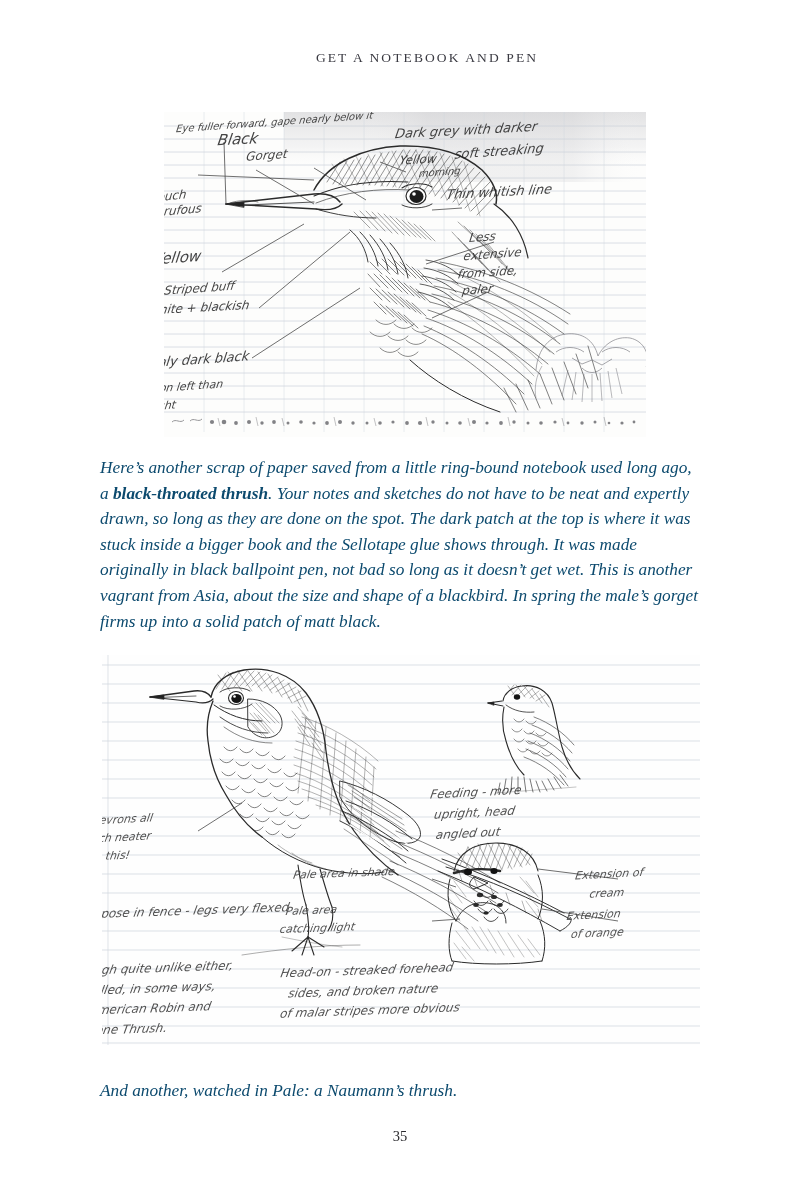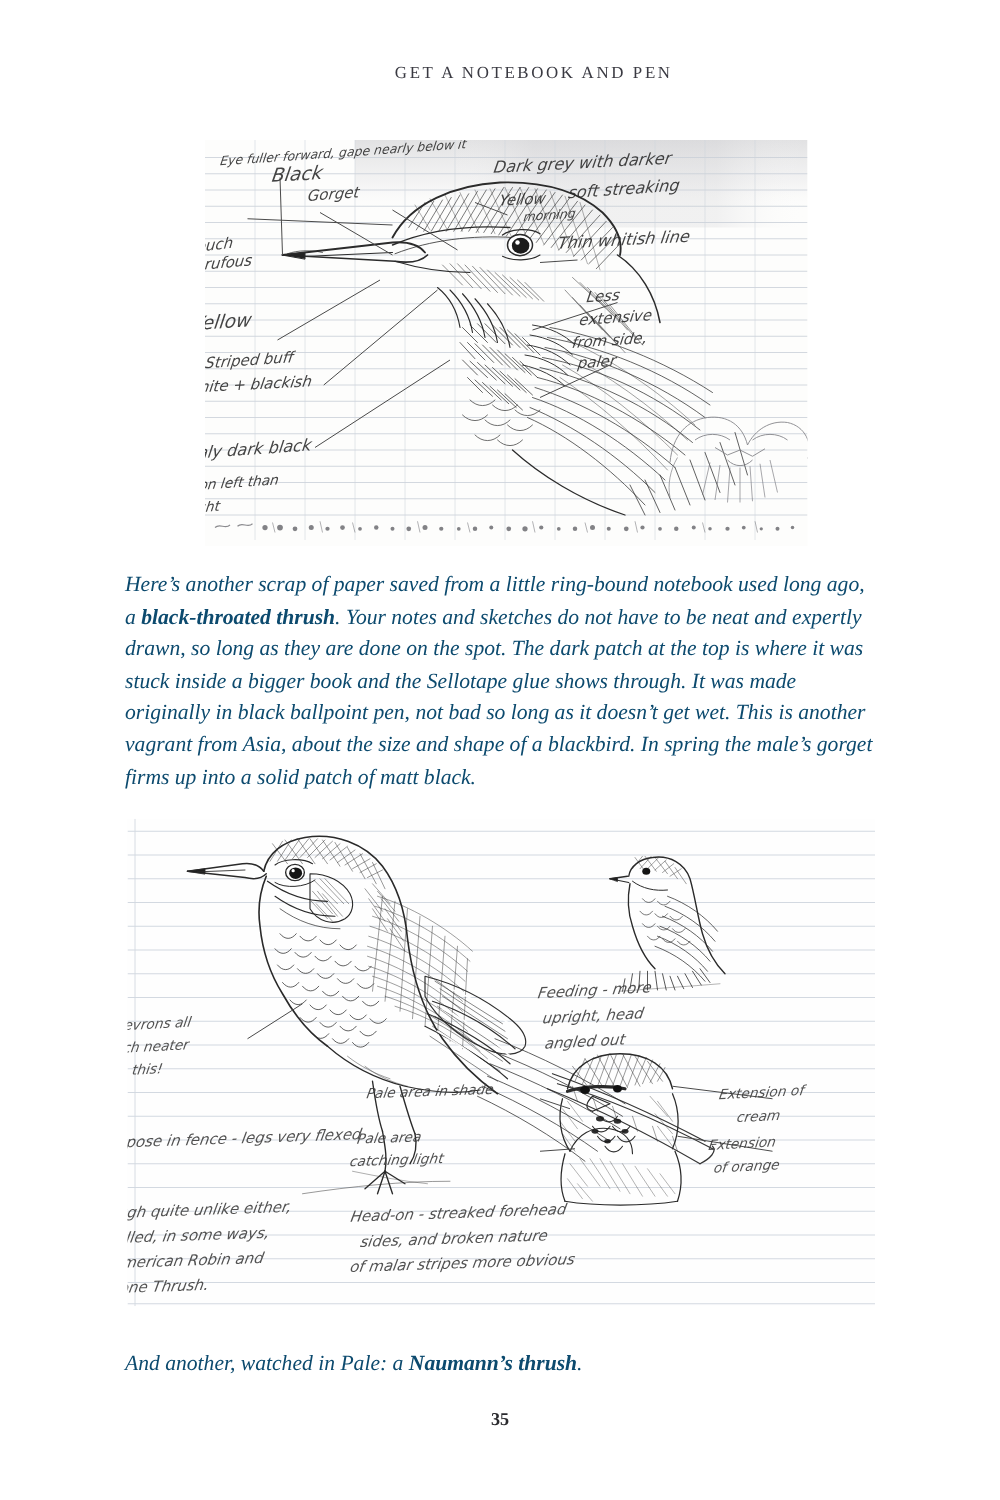--- a/index.html
+++ b/index.html
@@ -69,31 +69,30 @@
     font-weight: bold;
     font-style: italic;
   }
   #caption-bottom {
     left: 100px;
     top: 1078px;
     width: 600px;
     font-size: 17.3px;
     line-height: 25px;
   }
-  #caption-bottom b { font-weight: bold; font-style: italic; }
+  #caption-bottom b { font-weight: normal; font-style: italic; }
 
   .folio {
     position: absolute;
     top: 1128px;
     left: 0;
     width: 800px;
     text-align: center;
     font-size: 14.5px;
     color: #2a2a2e;
-    font-weight: bold;
   }
 </style>
 </head>
 <body>
 
 <div class="running-head">Get a Notebook and Pen</div>
 
 <div class="fig" id="fig-top">
   <svg viewBox="0 0 482 325" preserveAspectRatio="none">
     <defs>

